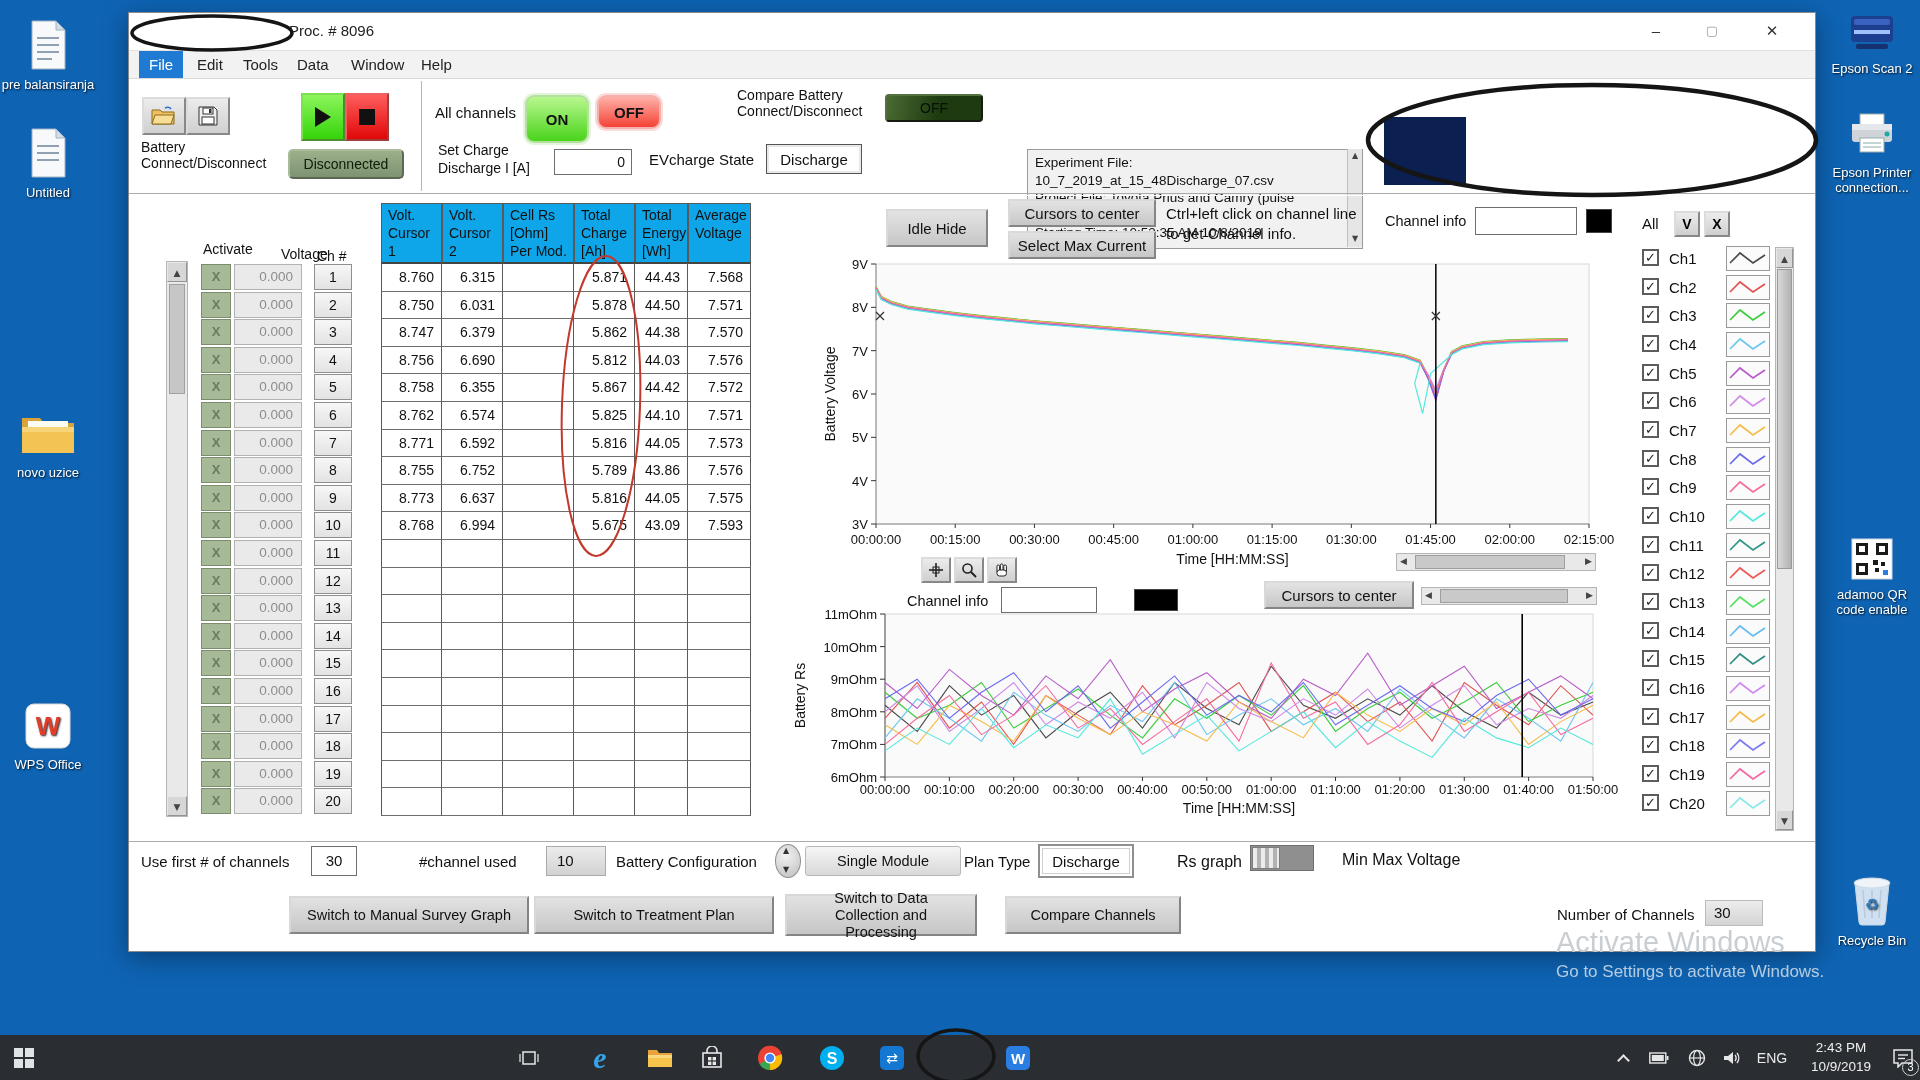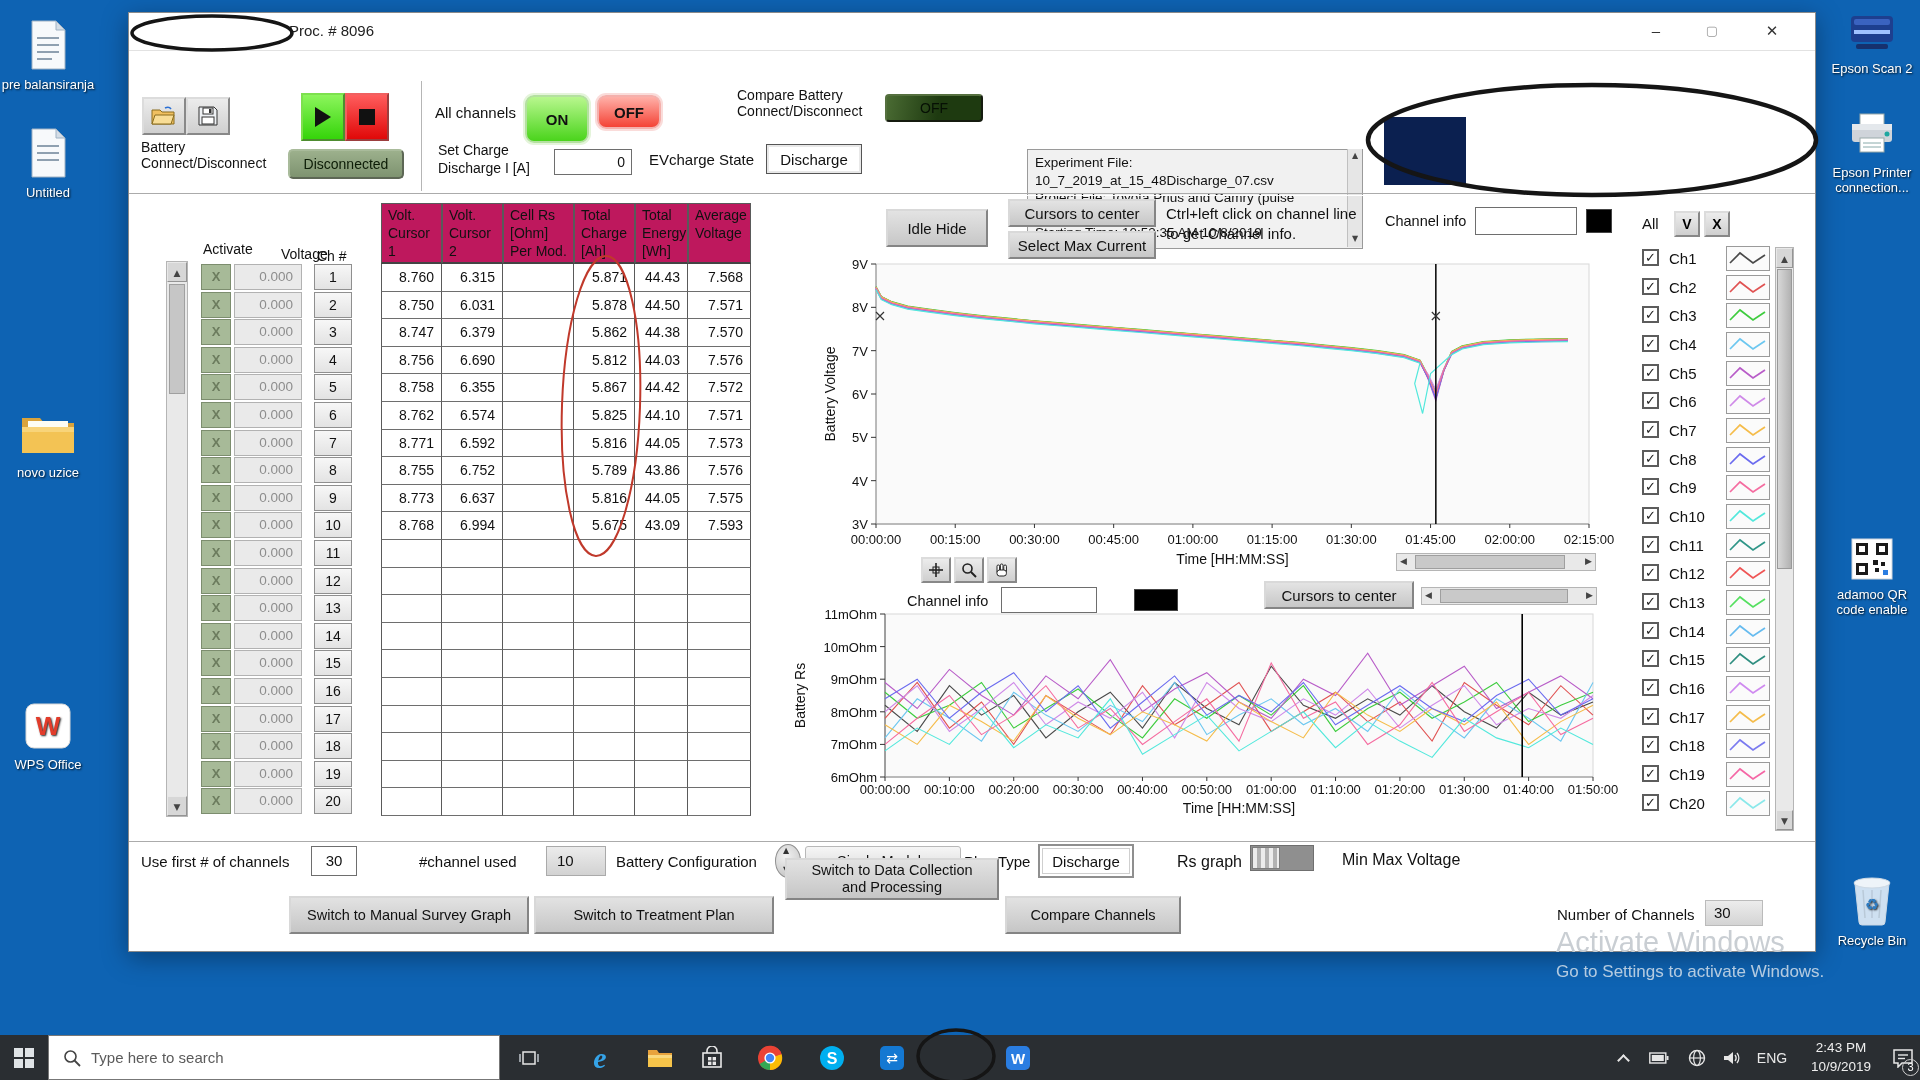--- a/index.html
+++ b/index.html
@@ -38,21 +38,21 @@
   .scrollbar{background:#e9e9e9;border:1px solid #b5b5b5;position:absolute;}
   .sb-arrow{position:absolute;left:0;width:100%;text-align:center;font-size:9px;color:#444;background:#d7d7d7;border:1px outset #e8e8e8;}
   .cellX{position:absolute;width:30px;height:26px;background:#a7ba98;border:1px solid #7c8d6e;color:#6c7c5e;
     font-size:13px;font-weight:bold;text-align:center;line-height:24px;}
   .cellV{position:absolute;width:68px;height:26px;background:#eaeaea;border:1px solid #b2b2b2;color:#8d8d8d;
     font-size:13.5px;text-align:right;line-height:24px;padding-right:8px;}
   .cellC{position:absolute;width:38px;height:26px;background:linear-gradient(#f7f7f7,#e3e3e3);border:1px solid #8f8f8f;
     color:#111;font-size:14px;text-align:center;line-height:24px;}
   
   #ctable{position:absolute;left:252px;top:190px;width:372px;height:614px;}
-  .hcell{position:absolute;top:0;height:61px;border:1px solid #5a5a5a;border-bottom:2px solid #444;background:#be185d;
+  .hcell{position:absolute;top:0;height:61px;border:1px solid #5a5a5a;border-bottom:2px solid #444;background:#0ea5e9;
     font-size:14px;color:#111;padding:2px 0 0 6px;line-height:18px;}
   .dcell{position:absolute;height:27.6px;border-right:1px solid #5a5a5a;border-bottom:1px solid #6e6e6e;background:#fff;
     font-size:14px;color:#111;text-align:right;line-height:26px;padding-right:7px;}
   .dcell.first{border-left:1px solid #5a5a5a;}
   
   .graybtn{background:linear-gradient(#e3e3e3,#c7c7c7);border:2px outset #d9d9d9;font-size:15px;color:#111;
     display:flex;align-items:center;justify-content:center;text-align:center;}
   .swatch{background:#000;border:1px solid #444;}
   .hint{position:absolute;font-size:15px;color:#111;}
   
@@ -190,20 +190,28 @@
   </div>
   <div>Recycle Bin</div>
 </div>
 
 <div id="appwin">
   <div id="titlebar">
     <span class="title-text">Proc. # 8096</span>
     <span class="winbtn" style="left:1502px;">–</span>
     <span class="winbtn glyph" style="left:1558px;font-size:13px;color:#999;">▢</span>
     <span class="winbtn" style="left:1618px;">✕</span>
+  </div>
+  <div id="menubar">
+    <span class="menu-item active" style="left:10px;">File</span>
+    <span class="menu-item" style="left:58px;">Edit</span>
+    <span class="menu-item" style="left:104px;">Tools</span>
+    <span class="menu-item" style="left:158px;">Data</span>
+    <span class="menu-item" style="left:212px;">Window</span>
+    <span class="menu-item" style="left:282px;">Help</span>
   </div>
 
   <div id="toolbar">
     <div class="abs raisedbtn" style="left:13px;top:18px;width:44px;height:38px;">
       <svg width="26" height="20" viewBox="0 0 26 20">
           <path d="M1 4 h8 l2 2 h12 v12 h-22 z" fill="#f0c060" stroke="#8a6d1e"></path>
           <path d="M4 9 h19 l-3 9 h-19 z" fill="#f8dd96" stroke="#8a6d1e"></path>
           <path d="M14 2 q4 -2 6 1" stroke="#2a6fd4" fill="none" stroke-width="1.6"></path>
         </svg>
     </div>
@@ -750,46 +758,39 @@
   <div class="bot-lbl" style="left:835px;top:840px;">Plan Type</div>
   <div class="abs" style="left:909px;top:831px;width:96px;height:34px;background:#fff;border:2px solid #8f8f8f;box-shadow:0 0 0 2px #fff inset,0 0 0 3px #cfcfcf inset;display:flex;align-items:center;justify-content:center;font-size:15px;color:#111;">Discharge</div>
   <div class="bot-lbl" style="left:1048px;top:840px;font-size:16px;">Rs graph</div>
   <div class="abs" style="left:1121px;top:832px;width:64px;height:26px;background:#8f8f8f;border:1px solid #6f6f6f;">
     <div class="abs" style="left:1px;top:1px;width:28px;height:22px;background:repeating-linear-gradient(90deg,#ececec 0 4px,#b2b2b2 4px 8px);border:1px solid #7d7d7d;"></div>
   </div>
   <div class="bot-lbl" style="left:1213px;top:838px;font-size:16px;">Min Max Voltage</div>
 
   <div class="navbtn" style="left:160px;top:883px;width:240px;height:38px;">Switch to Manual  Survey Graph</div>
   <div class="navbtn" style="left:405px;top:883px;width:240px;height:38px;">Switch to Treatment Plan</div>
-  <div class="navbtn" style="left:656px;top:845px;width:214px;height:42px;padding:0 14px;">Switch to Data Collection and Processing</div>
+  <div class="navbtn" style="left:656px;top:881px;width:192px;height:42px;padding:0 14px;">Switch to Data Collection and Processing</div>
   <div class="navbtn" style="left:876px;top:883px;width:176px;height:38px;">Compare  Channels</div>
   <div class="bot-lbl" style="left:1428px;top:893px;">Number of  Channels</div>
   <div class="abs" style="left:1576px;top:887px;width:58px;height:26px;background:linear-gradient(#ececec,#d4d4d4);border:1px solid #bbb;font-size:15px;color:#111;line-height:24px;padding-left:8px;">30</div>
 </div>
 
 <div id="wm1">Activate Windows</div>
 <div id="wm2">Go to Settings to activate Windows.</div>
 
 <div id="taskbar">
   <div class="tb-ic" style="left:0;width:48px;">
     <svg width="20" height="20">
         <g fill="#dfe3e6">
           <rect x="0" y="0" width="9" height="9"></rect>
           <rect x="11" y="0" width="9" height="9"></rect>
           <rect x="0" y="11" width="9" height="9"></rect>
           <rect x="11" y="11" width="9" height="9"></rect>
         </g>
       </svg>
-  </div>
-  <div id="searchbox">
-    <svg width="18" height="18" style="margin:0 10px 0 14px;">
-        <circle cx="7.5" cy="7.5" r="5.5" fill="none" stroke="#444" stroke-width="1.6"></circle>
-        <line x1="11.5" y1="11.5" x2="17" y2="17" stroke="#444" stroke-width="1.8"></line>
-      </svg>
-    <span>Type here to search</span>
   </div>
   <div class="tb-ic" style="left:508px;width:42px;">
     <svg width="20" height="18">
         <rect x="4" y="3" width="12" height="12" fill="none" stroke="#e6e6e6" stroke-width="1.5"></rect>
         <line x1="1" y1="5" x2="1" y2="13" stroke="#9aa0a6" stroke-width="2"></line>
         <line x1="19" y1="5" x2="19" y2="13" stroke="#9aa0a6" stroke-width="2"></line>
       </svg>
   </div>
   <div class="tb-ic" style="left:578px;width:44px;">
     <span style="font-size:30px;font-weight:bold;color:#35a3e8;font-family:'Liberation Serif',serif;font-style:italic;">e</span>

